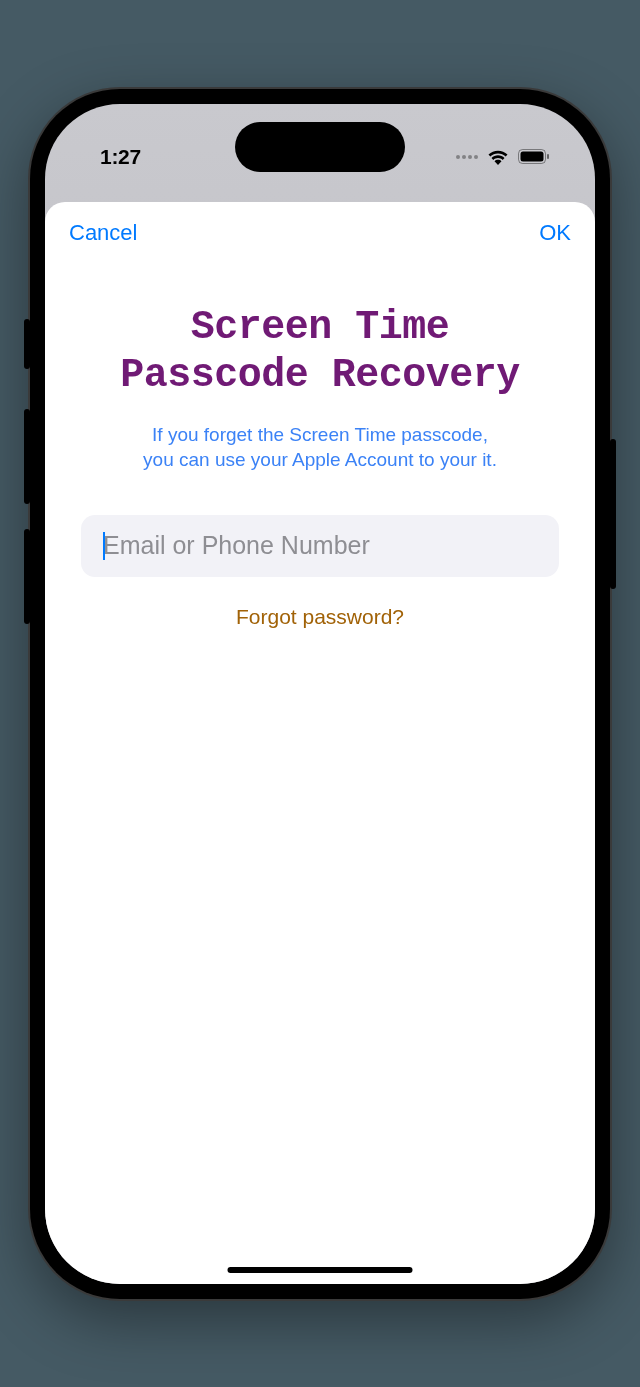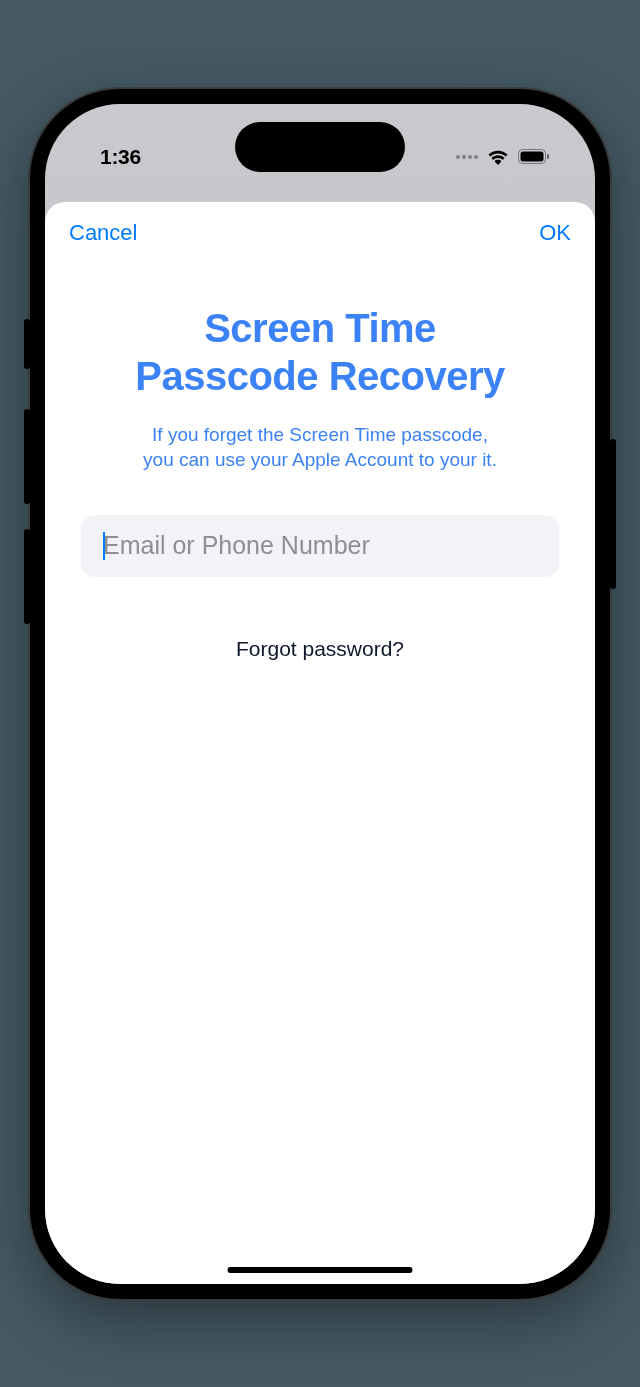--- a/index.html
+++ b/index.html
@@ -115,24 +115,25 @@
       border: none;
       font-family: inherit;
     }
     .content {
       padding: 0 36px;
       text-align: center;
     }
     .page-title {
       font-size: 40px;
       font-weight: 700;
-      color: #3b82f6;
+      color: #701a75;
       line-height: 1.2;
       margin-top: 58px;
       letter-spacing: -0.5px;
+      font-family: Liberation Mono, monospace;
     }
     .page-subtitle {
       font-size: 19px;
       color: #3b82f6;
       margin-top: 22px;
       line-height: 1.35;
       font-weight: 400;
     }
     .input-wrap {
       margin-top: 42px;
@@ -162,22 +163,22 @@
       height: 28px;
       background: #007aff;
       animation: blink 1s step-start infinite;
       pointer-events: none;
     }
     @keyframes blink {
       50% { opacity: 0; }
     }
     .forgot-link {
       display: inline-block;
-      margin-top: 60px;
-      color: #0f172a;
+      margin-top: 28px;
+      color: #a16207;
       font-size: 21px;
       font-weight: 400;
       text-decoration: none;
       cursor: pointer;
       background: none;
       border: none;
       font-family: inherit;
     }
     .home-indicator {
       position: absolute;
@@ -196,21 +197,21 @@
 <div class="phone-frame">
   <div class="side-button btn-left-1"></div>
   <div class="side-button btn-left-2"></div>
   <div class="side-button btn-left-3"></div>
   <div class="side-button btn-right"></div>
 
   <div class="screen-outer">
     <div class="dynamic-island"></div>
 
     <div class="status-bar">
-      <div class="status-time">1:36</div>
+      <div class="status-time">1:27</div>
       <div class="status-right">
         <div class="cell-dots">
           <span></span>
             <span></span>
             <span></span>
             <span></span>
         </div>
         <div class="wifi-icon">
           <svg width="22" height="16" viewBox="0 0 22 16">
             <path d="M11 16 L7.5 12.2 C8.5 11.3 9.7 10.8 11 10.8 C12.3 10.8 13.5 11.3 14.5 12.2 Z M4.5 8.9 L6.3 10.9 C7.6 9.7 9.2 9 11 9 C12.8 9 14.4 9.7 15.7 10.9 L17.5 8.9 C15.7 7.2 13.5 6.3 11 6.3 C8.5 6.3 6.3 7.2 4.5 8.9 Z M1.5 5.6 L3.3 7.6 C5.4 5.6 8.1 4.5 11 4.5 C13.9 4.5 16.6 5.6 18.7 7.6 L20.5 5.6 C17.9 3.1 14.6 1.8 11 1.8 C7.4 1.8 4.1 3.1 1.5 5.6 Z" fill="#000"></path>

